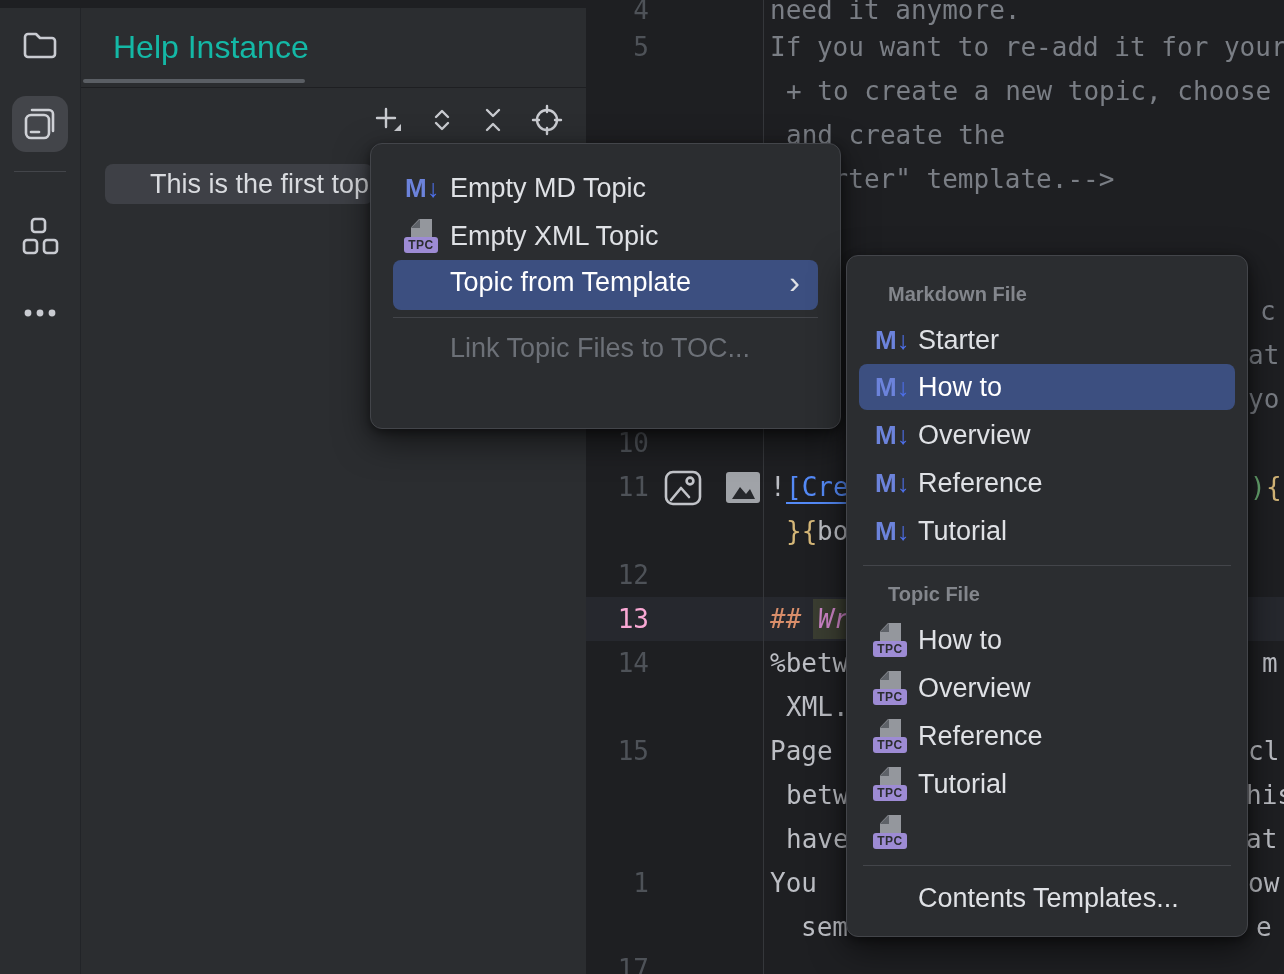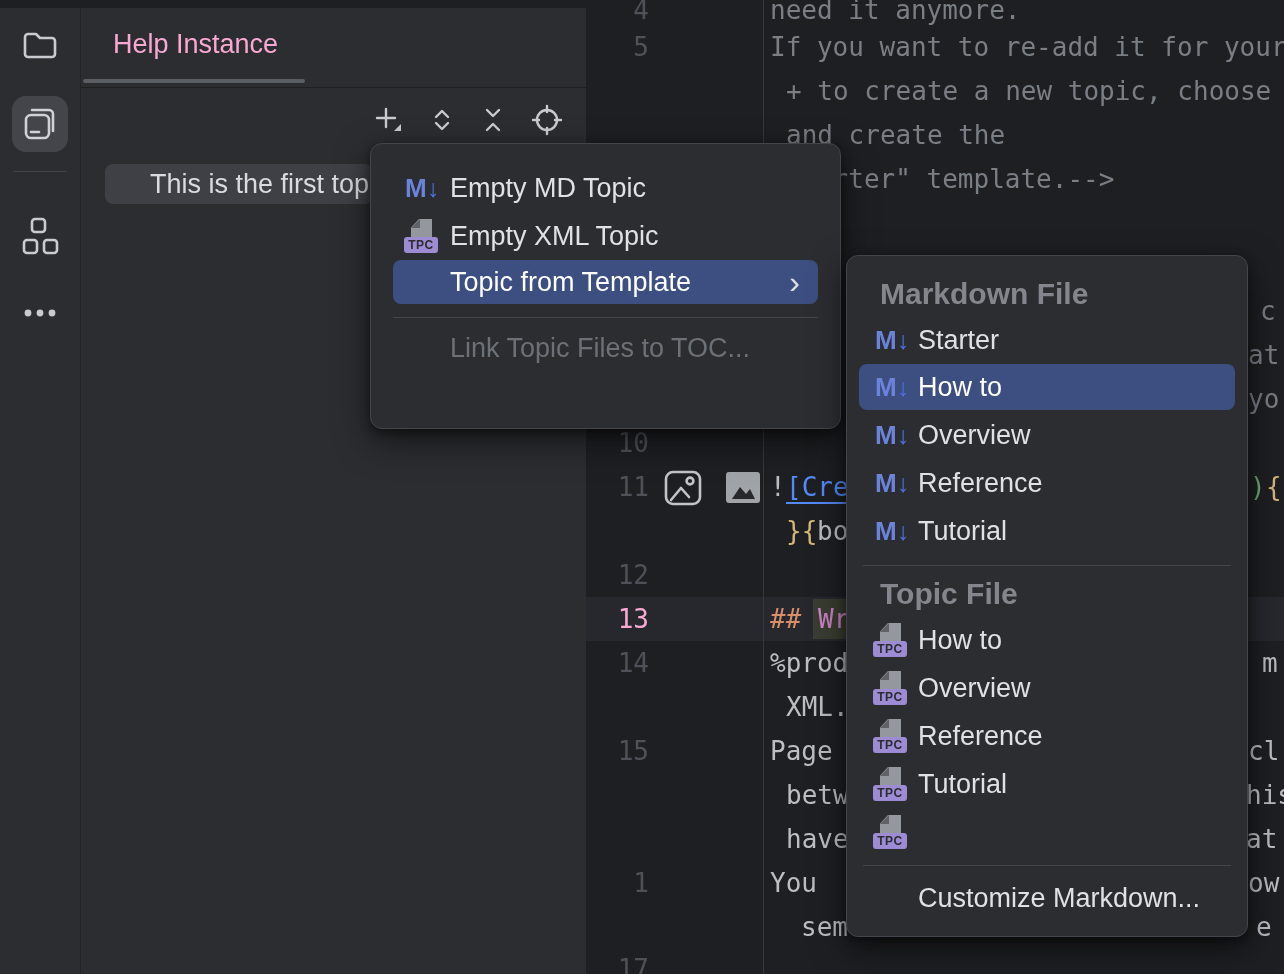--- a/index.html
+++ b/index.html
@@ -7,55 +7,55 @@
        font-family:"Liberation Sans",sans-serif;-webkit-font-smoothing:antialiased;}
   
   #stripe{position:absolute;left:0;top:8px;width:80px;height:966px;background:#2B2D30;}
   #stripe-divider{position:absolute;left:80px;top:8px;width:1px;height:966px;background:#222428;}
   .stripe-btn{position:absolute;left:12px;width:56px;height:56px;border-radius:14px;
               display:flex;align-items:center;justify-content:center;}
   .stripe-btn.selected{background:#43454A;}
   .stripe-sep{position:absolute;left:14px;width:52px;height:1px;background:#43454A;}
   
   #toc-panel{position:absolute;left:81px;top:8px;width:505px;height:966px;background:#2B2D30;}
-  #tab-title{position:absolute;left:32px;top:21px;font-size:27px;color:#f9a8d4;white-space:nowrap;}
+  #tab-title{position:absolute;left:32px;top:21px;font-size:32px;color:#14b8a6;white-space:nowrap;}
   #tab-underline{position:absolute;left:2px;top:71px;width:222px;height:4px;background:#5A5E64;border-radius:2px;}
   #toc-header-divider{position:absolute;left:0;top:79px;width:505px;height:1px;background:#1E1F22;}
   #toc-title{position:absolute;left:16px;top:96px;height:32px;line-height:32px;font-size:28px;color:#70747B;white-space:nowrap;}
   .tbi{position:absolute;top:96px;width:32px;height:32px;cursor:pointer;}
   #toc-item{position:absolute;left:24px;top:156px;width:268px;height:40px;background:#3E4046;border-radius:8px;
             overflow:hidden;white-space:nowrap;}
   #toc-item span{display:block;padding-left:45px;line-height:40px;font-size:27px;color:#D9DBDF;}
   
   #editor-layer{position:absolute;left:0;top:0;width:1284px;height:974px;}
   #current-line{position:absolute;left:586px;top:597px;width:698px;height:44px;background:#26282E;}
   #gutter-sep{position:absolute;left:763px;top:0;width:1px;height:974px;background:#35373B;}
   .code-row{position:absolute;left:0;width:1284px;height:44px;}
   .lnum{position:absolute;left:586px;width:63px;text-align:right;font:26px "DejaVu Sans Mono",monospace;
         line-height:44px;color:#4E5258;}
   .lnum.cur{color:#f9a8d4;}
   .mono-seg{position:absolute;font:26px "DejaVu Sans Mono",monospace;line-height:44px;white-space:pre;}
   .c-comment{color:#7A7E85;} .c-text{color:#BCBEC4;}
   .c-link{color:#548AF7;text-decoration:underline;text-underline-offset:6px;text-decoration-thickness:2px;}
   .c-yellow{color:#D5B778;} .c-green{color:#6AAB73;}
-  .c-orange{color:#D98E6A;font-style:italic;} .c-purple{color:#CC83C6;}
+  .c-orange{color:#D98E6A;font-style:italic;} .c-purple{color:#CC83C6;font-style:italic;}
   #w-patch{position:absolute;left:813px;top:599px;width:33px;height:40px;background:#3A3D31;}
   .gutter-ic{position:absolute;}
   
   .popup{position:absolute;background:#2B2D30;border:1px solid #43454A;border-radius:12px;
          box-shadow:0 12px 34px rgba(0,0,0,.55),0 3px 10px rgba(0,0,0,.4);}
   #main-menu{left:370px;top:143px;width:469px;height:284px;z-index:20;}
   #sub-menu{left:846px;top:255px;width:400px;height:680px;z-index:21;}
   .menu-row{position:absolute;left:0;width:100%;height:48px;cursor:pointer;}
   .menu-label{position:absolute;left:79px;line-height:48px;font-size:27px;color:#DFE1E5;white-space:nowrap;}
   .menu-label.disabled{color:#6C7077;}
   .menu-hl{position:absolute;background:#3C4F80;border-radius:8px;}
   .menu-hl .menu-label{color:#FFFFFF;}
   .menu-sep{position:absolute;height:1px;background:#43454A;}
-  .menu-header{position:absolute;left:33px;line-height:46px;font-size:30px;font-weight:700;color:#83868C;white-space:nowrap;}
+  .menu-header{position:absolute;left:41px;line-height:46px;font-size:20px;font-weight:700;color:#83868C;white-space:nowrap;}
   .sub-row{position:absolute;left:0;width:100%;height:46px;cursor:pointer;}
   .sub-label{position:absolute;left:71px;line-height:46px;font-size:27px;color:#DFE1E5;white-space:nowrap;}
   .submenu-arrow{position:absolute;right:18px;top:0;line-height:44px;font-size:32px;color:#DFE1E5;}
   
   .md-icon{position:absolute;width:42px;text-align:left;font-weight:700;white-space:nowrap;}
   .md-icon .m{color:#6C83DB;font-size:26px;} .md-icon .ar{color:#4D6FE8;font-size:25px;}
   .tpc{position:absolute;width:34px;height:36px;}
   .tpc .page{position:absolute;left:7px;top:1px;width:21px;height:19px;background:#94979D;
              clip-path:polygon(0 45%,38% 0,100% 0,100% 100%,0 100%);}
   .tpc .fold{position:absolute;left:7px;top:1px;width:9px;height:9px;background:#5E6268;
@@ -130,21 +130,21 @@
     <div class="code-row" style="top:553px">
       <span class="lnum">12</span>
     </div>
     <div class="code-row" style="top:597px">
       <span class="lnum cur">13</span>
       <span class="mono-seg c-orange" style="left:770px">##</span>
       <span class="mono-seg c-purple" style="left:818px">Wr</span>
     </div>
     <div class="code-row" style="top:641px">
       <span class="lnum">14</span>
-      <span class="mono-seg c-text" style="left:770px">%prod</span>
+      <span class="mono-seg c-text" style="left:770px">%betw</span>
       <span class="mono-seg c-text" style="left:1262px">m</span>
     </div>
     <div class="code-row" style="top:685px">
       <span class="mono-seg c-text" style="left:786px">XML.</span>
     </div>
     <div class="code-row" style="top:729px">
       <span class="lnum">15</span>
       <span class="mono-seg c-text" style="left:770px">Page</span>
       <span class="mono-seg c-text" style="left:1248px">cl</span>
     </div>
@@ -258,21 +258,21 @@
       <span class="menu-label">Empty MD Topic</span>
     </div>
     <div class="menu-row" style="top:68px">
       <span class="tpc" style="left:33px;top:6px">
         <span class="page"></span>
           <span class="fold"></span>
           <span class="badge">TPC</span>
       </span>
       <span class="menu-label">Empty XML Topic</span>
     </div>
-    <div class="menu-hl" style="left:22px;top:116px;width:425px;height:44px">
+    <div class="menu-hl" style="left:22px;top:116px;width:425px;height:50px">
       <span class="menu-label" style="left:57px;line-height:44px">Topic from Template</span>
       <span class="submenu-arrow">›</span>
     </div>
     <div class="menu-sep" style="left:22px;top:173px;width:425px"></div>
     <div class="menu-row" style="top:181px;height:46px">
       <span class="menu-label disabled" style="line-height:46px">Link Topic Files to TOC...</span>
     </div>
   </div>
 
   <div id="sub-menu" class="popup">
@@ -337,17 +337,17 @@
     <div class="sub-row" style="top:553px">
       <span class="tpc" style="left:26px;top:5px">
           <span class="page"></span>
           <span class="fold"></span>
           <span class="badge">TPC</span>
         </span>
     </div>
 
     <div class="menu-sep" style="left:16px;top:609px;width:368px"></div>
     <div class="sub-row" style="top:619px">
-      <span class="sub-label">Customize Markdown...</span>
+      <span class="sub-label">Contents Templates...</span>
     </div>
   </div>
 
 </div>
 
 </body></html>

